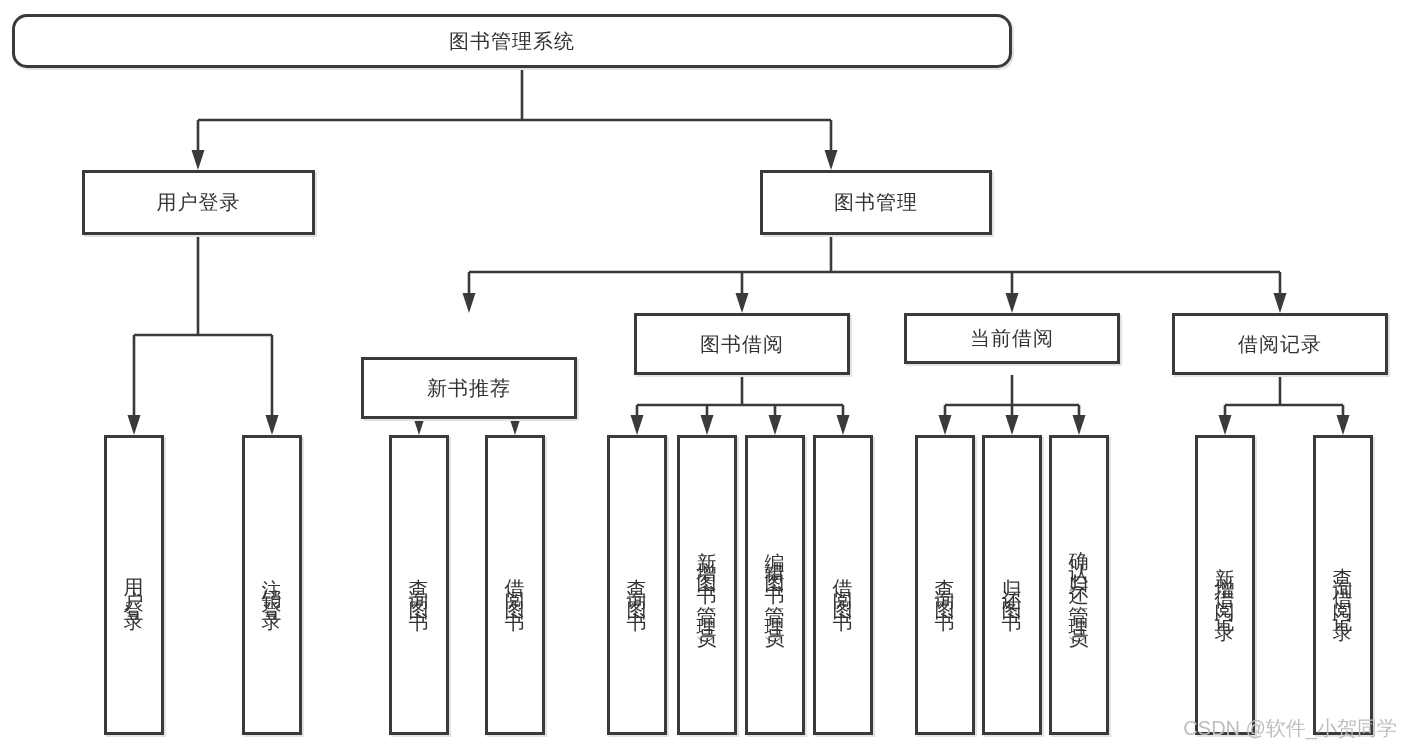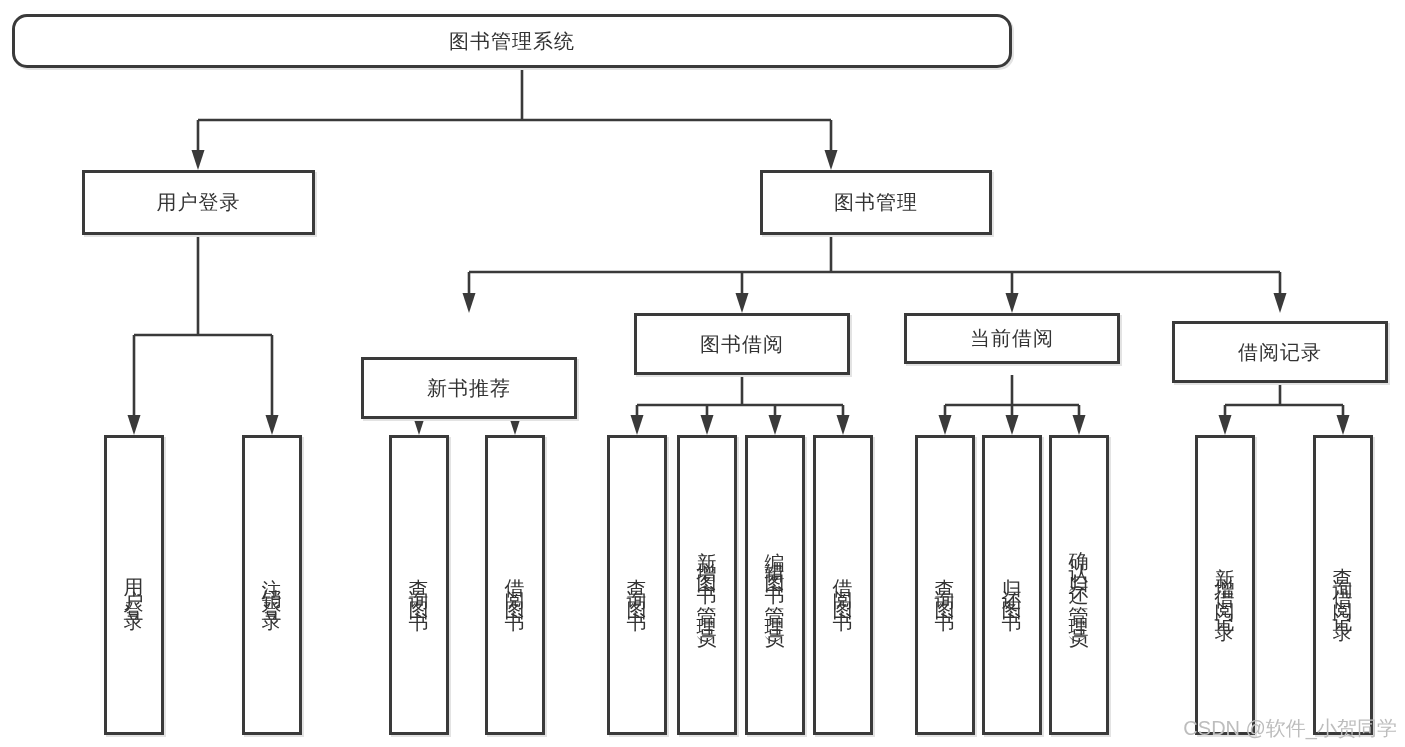--- a/index.html
+++ b/index.html
@@ -136,21 +136,21 @@
 
   <div class="node hbox" style="left:361px; top:313px; width:216px; height:62px;margin-top:44px;">
     <span>新书推荐</span>
   </div>
   <div class="node hbox" style="left:634px; top:313px; width:216px; height:62px;">
     <span>图书借阅</span>
   </div>
   <div class="node hbox" style="left:904px; top:313px; width:216px; height:51px;">
     <span>当前借阅</span>
   </div>
-  <div class="node hbox" style="left:1172px; top:313px; width:216px; height:62px;margin-top:8px;">
+  <div class="node hbox" style="left:1172px; top:313px; width:216px; height:62px;">
     <span>借阅记录</span>
   </div>
 
   <div class="node vbox" style="left:104px; top:435px; width:60px; height:300px;">
     <span>用户登录</span>
   </div>
   <div class="node vbox" style="left:242px; top:435px; width:60px; height:300px;">
     <span>注销登录</span>
   </div>
 

